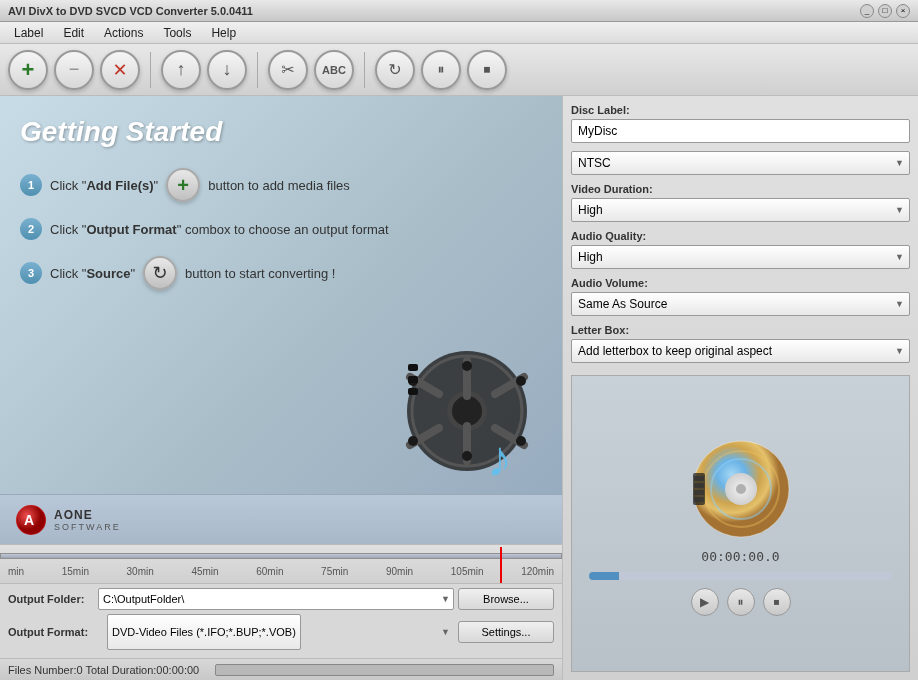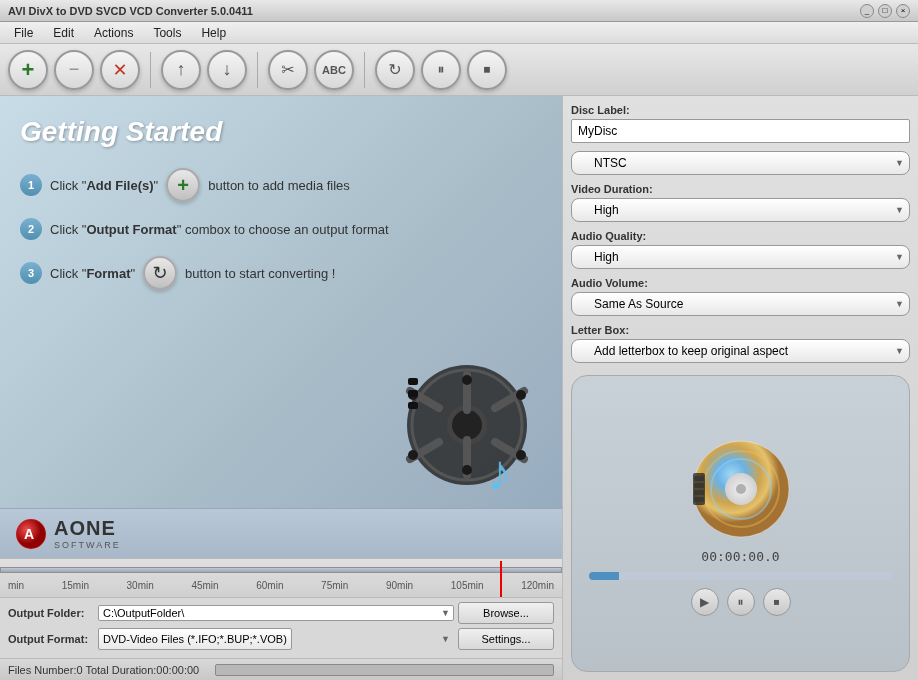--- a/index.html
+++ b/index.html
@@ -144,21 +144,21 @@
     .logo-icon {
       width: 30px; height: 30px;
       border-radius: 50%;
       background: radial-gradient(circle at 40% 40%, #e83030, #a00000);
       display: flex; align-items: center; justify-content: center;
       color: white;
       font-size: 14px;
       font-weight: bold;
       margin-right: 8px;
     }
-    .logo-text { color: #333; font-size: 20px; font-weight: bold; letter-spacing: 1px; }
+    .logo-text { color: #333; font-size: 12px; font-weight: bold; letter-spacing: 1px; }
     .logo-subtext { color: #555; font-size: 9px; letter-spacing: 2px; display: block; }
 
     
     .timeline {
       height: 40px;
       background: linear-gradient(to bottom, #e0e0e0, #d0d0d0);
       border-top: 1px solid #bbb;
       border-bottom: 1px solid #bbb;
       position: relative;
       overflow: hidden;
@@ -200,38 +200,39 @@
       margin-bottom: 4px;
     }
     .form-label {
       width: 90px;
       font-size: 11px;
       color: #333;
       font-weight: bold;
     }
     .form-input {
       flex: 1;
-      height: 16px;
+      height: 22px;
       border: 1px solid #999;
       background: white;
       padding: 0 4px;
       font-size: 11px;
       border-radius: 2px;
     }
     .form-select {
       flex: 1;
-      height: 22px;
+      height: 36px;
       border: 1px solid #999;
       background: linear-gradient(to bottom, #fff, #e8e8e8);
       padding: 0 4px;
       font-size: 11px;
       border-radius: 2px;
       appearance: none;
       -webkit-appearance: none;
       cursor: pointer;
+      margin-left: 9px;
     }
     .select-wrapper {
       flex: 1;
       position: relative;
     }
     .select-wrapper::after {
       content: '▼';
       position: absolute;
       right: 4px;
       top: 50%;
@@ -309,34 +310,34 @@
       transform: translateY(-50%);
       font-size: 9px;
       color: #666;
       pointer-events: none;
     }
     .right-select {
       width: 100%;
       height: 24px;
       border: 1px solid #999;
       background: linear-gradient(to bottom, #fff, #e8e8e8);
-      padding: 0 22px;
+      padding: 0 6px;
       font-size: 12px;
-      border-radius: 8px;
+      border-radius: 2px;
       appearance: none;
       -webkit-appearance: none;
       cursor: pointer;
     }
 
     
     .preview-area {
       flex: 1;
       background: linear-gradient(to bottom, #c8d0d8, #b8c0c8);
       border: 1px solid #aaa;
-      border-radius: 16px;
+      border-radius: 0;
       display: flex;
       flex-direction: column;
       align-items: center;
       justify-content: center;
       margin-top: 4px;
       position: relative;
     }
     .preview-time {
       font-size: 13px;
       color: #444;
@@ -379,21 +380,21 @@
 <div class="title-bar">
   <span class="title-bar-text">AVI DivX to DVD SVCD VCD Converter 5.0.0411</span>
   <div class="title-bar-buttons">
     <div class="title-bar-btn">_</div>
     <div class="title-bar-btn">□</div>
     <div class="title-bar-btn">×</div>
   </div>
 </div>
 
 <div class="menu-bar">
-  <span class="menu-item">File</span>
+  <span class="menu-item">Label</span>
   <span class="menu-item">Edit</span>
   <span class="menu-item">Actions</span>
   <span class="menu-item">Tools</span>
   <span class="menu-item">Help</span>
 </div>
 
 <div class="toolbar">
   <button class="toolbar-btn add-btn" title="Add File(s)">+</button>
   <button class="toolbar-btn remove-btn" title="Remove">−</button>
   <button class="toolbar-btn clear-btn" title="Clear">✕</button>
@@ -423,21 +424,21 @@
         <span>button to add media files</span>
       </div>
 
       <div class="step">
         <div class="step-num">2</div>
         <span>Click "<strong>Output Format</strong>" combox to choose an output format</span>
       </div>
 
       <div class="step">
         <div class="step-num">3</div>
-        <span>Click "<strong>Format</strong>"</span>
+        <span>Click "<strong>Source</strong>"</span>
         <div class="step-icon" style="font-size:18px;">↻</div>
         <span>button to start converting !</span>
       </div>
 
       <div class="film-reel-container">
         <svg width="150" height="150" viewBox="0 0 150 150">
 
           <circle cx="75" cy="80" r="60" fill="#2a2a2a" opacity="0.85"></circle>
           <circle cx="75" cy="80" r="55" fill="none" stroke="#555" stroke-width="3"></circle>
           <circle cx="75" cy="80" r="20" fill="#444"></circle>

